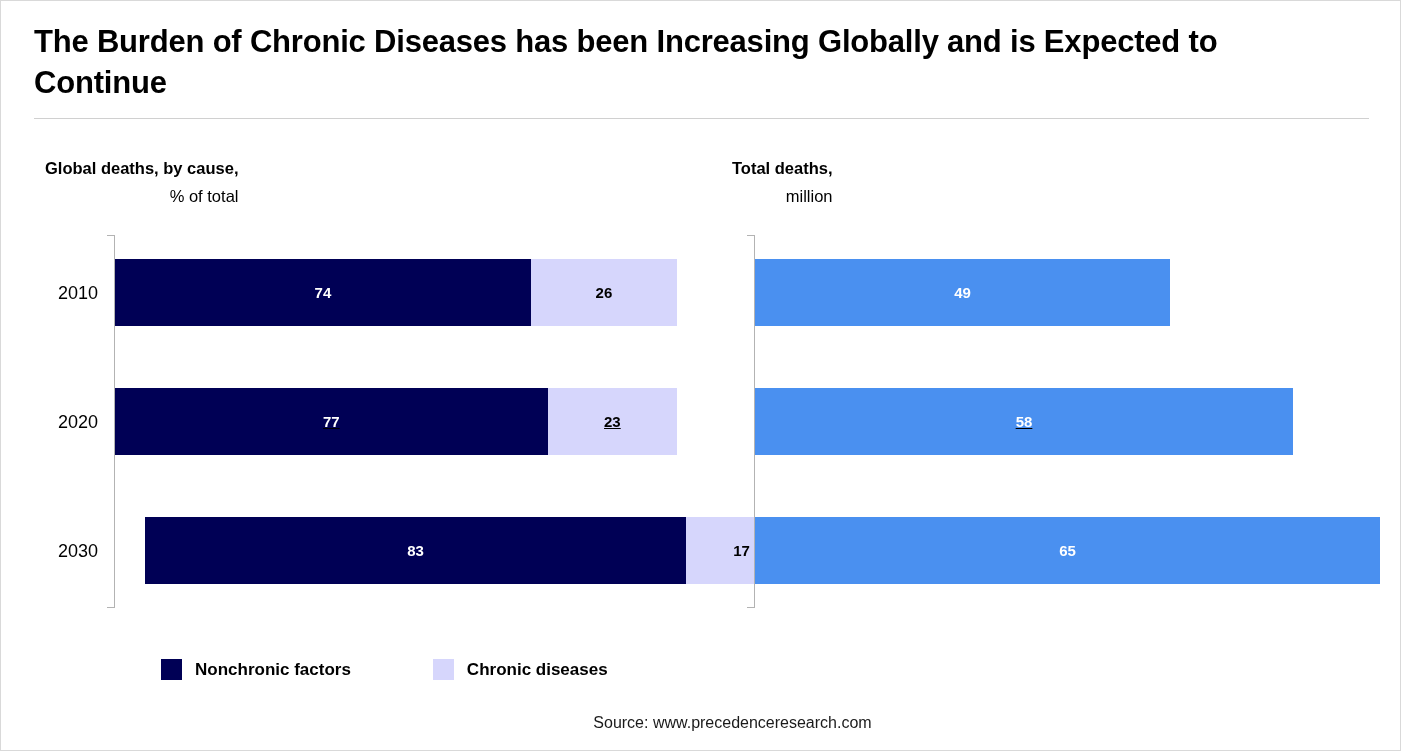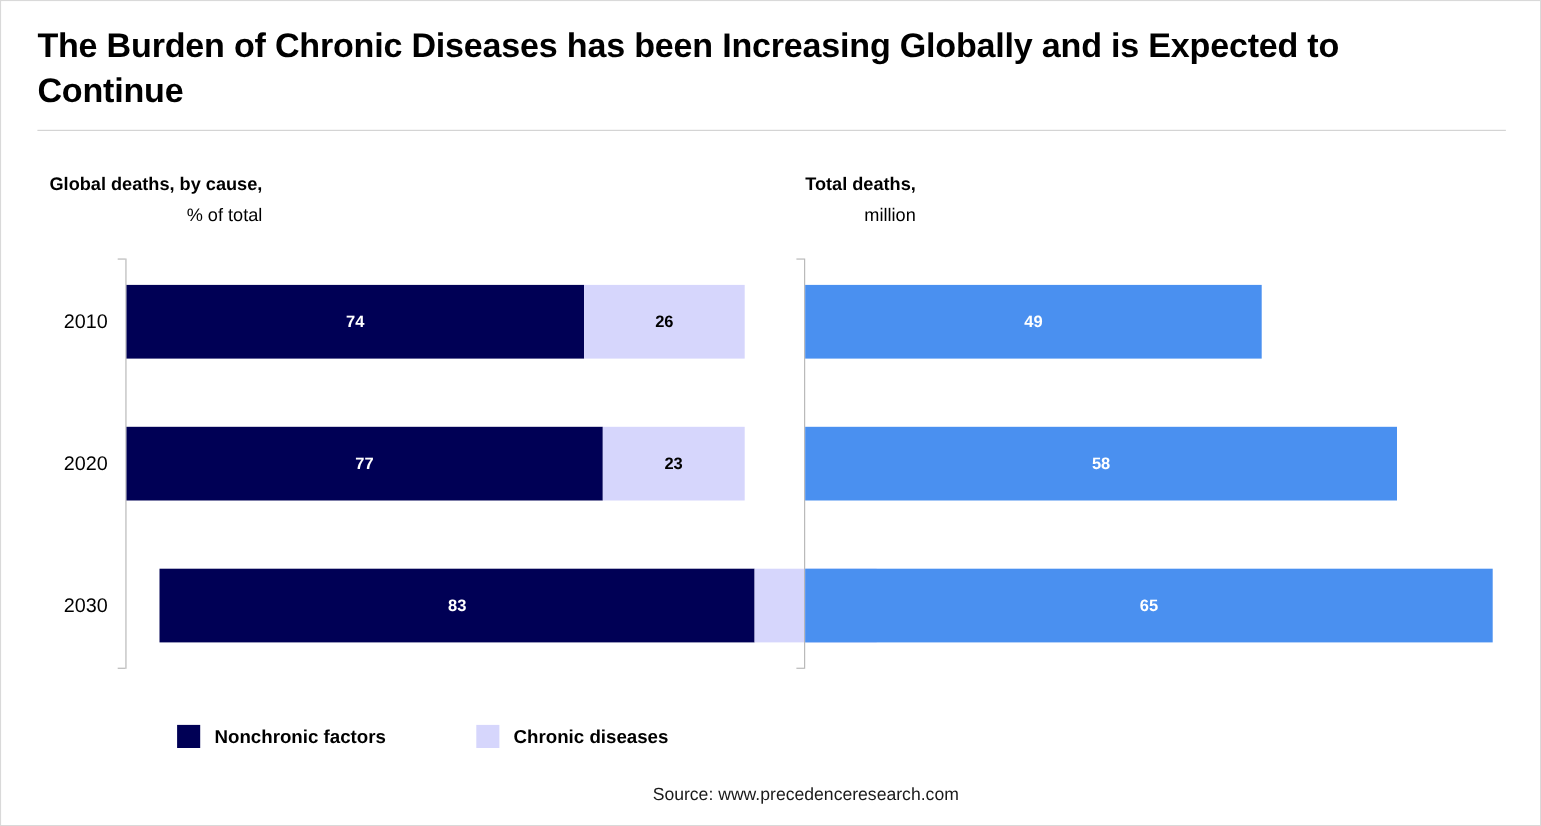--- a/index.html
+++ b/index.html
@@ -56,21 +56,21 @@
   #left-subtitle  { left: 44px;  top: 153px; }
   #right-subtitle { left: 731px; top: 153px; }
 
   
   .plot {
     position: absolute;
     top: 234px;
     height: 373px;
   }
   #left-plot  { left: 113px; width: 562px; }
-  #right-plot { left: 730px; width: 626px; padding-left: 16px; }
+  #right-plot { left: 753px; width: 626px; padding-left: 16px; }
 
   
   .axis-line {
     position: absolute;
     left: 0;
     top: 0;
     width: 1px;
     height: 100%;
     background: #b3b3b3;
   }
@@ -86,21 +86,21 @@
 
   
   .bar-row {
     position: absolute;
     left: 1px;
     height: 67px;
     display: flex;
     align-items: stretch;
   }
   .bar-row.r0 { top: 24px; }
-  .bar-row.r1 { top: 153px; }
+  .bar-row.r1 { top: 153px; text-decoration: underline; }
   .bar-row.r2 { top: 282px; }
 
   .bar-seg {
     position: relative;
     display: flex;
     align-items: center;
     justify-content: center;
     font-size: 15px;
     font-weight: bold;
     box-sizing: border-box;

